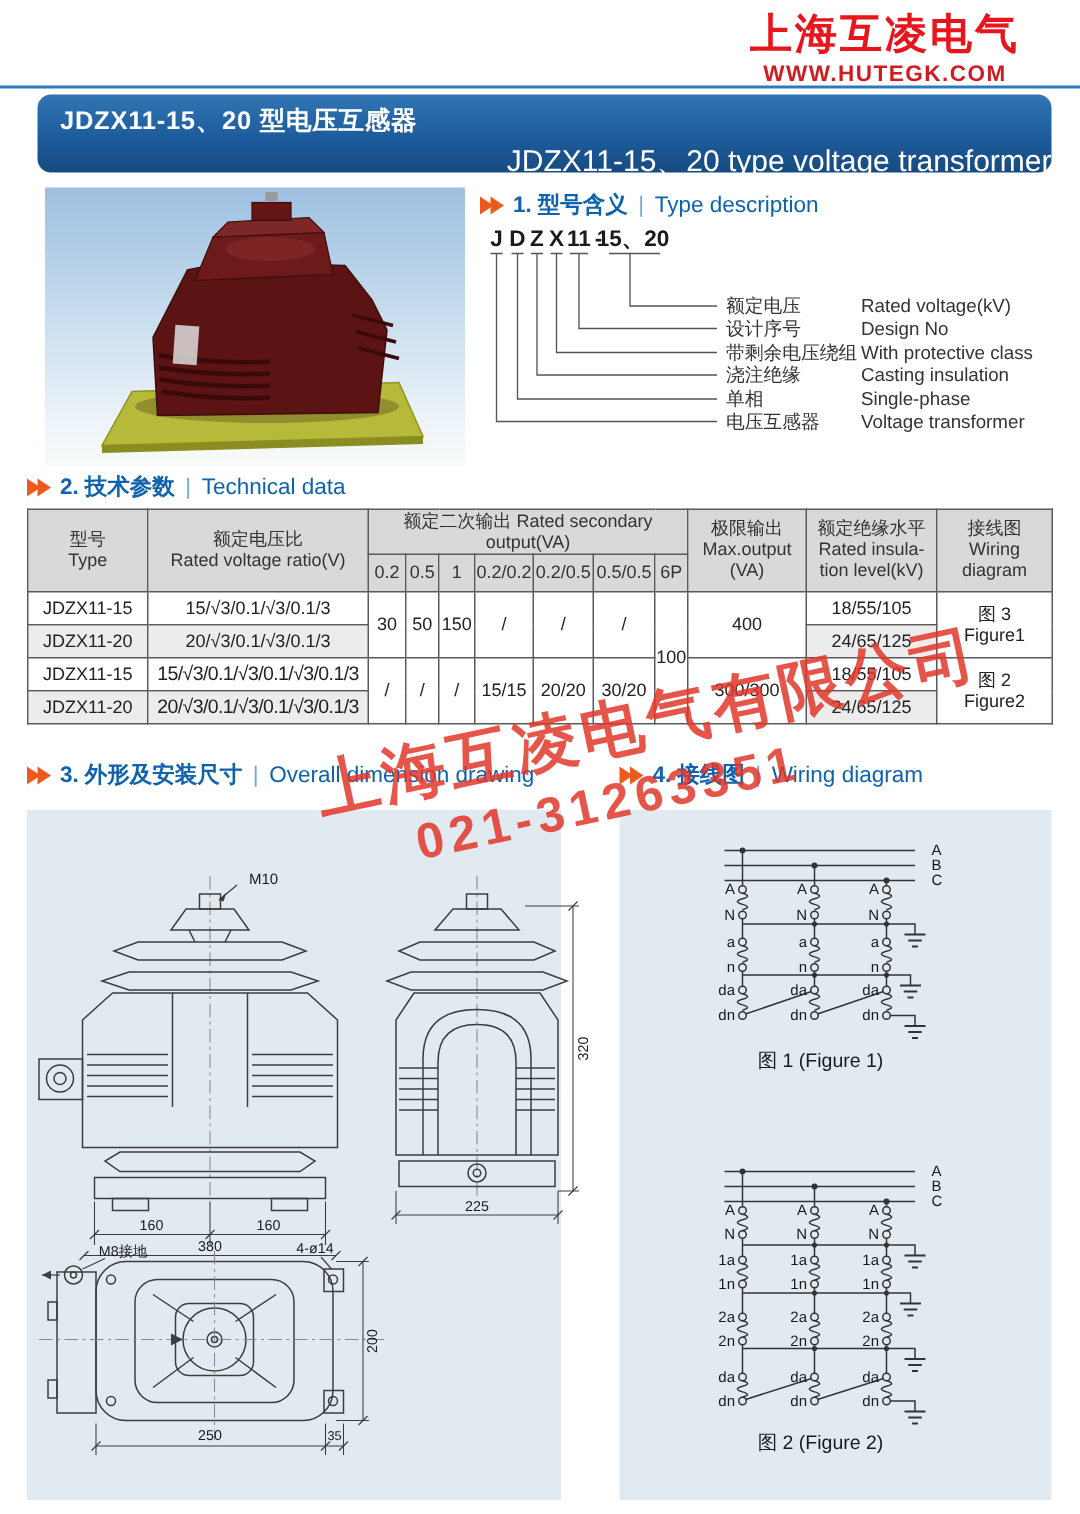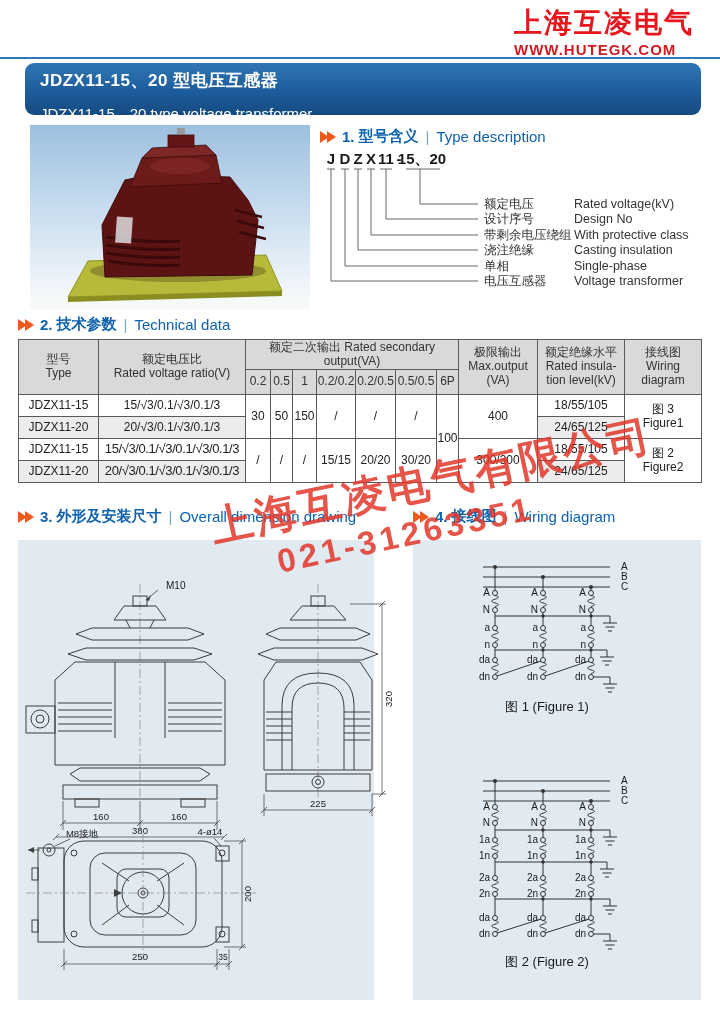--- a/index.html
+++ b/index.html
@@ -1,30 +1,30 @@
 <!DOCTYPE html>
 <html><head>
 <meta charset="utf-8">
 <style>
   html,body{margin:0;padding:0;}
   body{width:720px;height:1009px;position:relative;background:#fff;overflow:hidden;
        font-family:"Liberation Sans","DejaVu Sans",sans-serif;}
   .abs{position:absolute;}
   
-  .logo-block{top:8px;right:26px;text-align:left;}
+  .logo-block{top:8px;right:40px;text-align:center;}
   .logo-cn{font-size:28px;font-weight:bold;color:#e8151c;letter-spacing:2px;line-height:1.1;}
   .logo-web{font-size:15px;font-weight:bold;color:#cf1b22;letter-spacing:1px;margin-top:2px;}
   .header-rule{left:0;top:57px;width:720px;height:2px;background:#2e79b9;}
   
   .titlebar{left:25px;top:63px;width:676px;height:52px;border-radius:9px;
             background:linear-gradient(180deg,#3076b3 0%,#1d5globalfake 0%,#1d5c9c 55%,#164b81 100%);
             background:linear-gradient(180deg,#3076b3 0%,#1d5c9c 55%,#164b81 100%);
             color:#fff;padding-left:15px;box-sizing:border-box;}
   .title-cn{font-size:17px;font-weight:bold;padding-top:6px;letter-spacing:0.5px;}
-  .title-en{font-size:15px;margin-top:13px;}
+  .title-en{font-size:20px;margin-top:2px;text-align:right;}
   
   .photo{left:30px;top:125px;width:280px;height:185px;
          background:linear-gradient(180deg,#9dc0df 0%,#c7dcee 45%,#eef4f9 85%,#f8fbf6 100%);}
   
   .sec-head{display:flex;align-items:center;font-size:15px;color:#0e62ae;white-space:nowrap;}
   .tri{width:0;height:0;border-left:9px solid #ee5a1e;border-top:6px solid transparent;border-bottom:6px solid transparent;}
   .tri2{margin-left:-2px;}
   .sec-no{margin:0 4px 0 6px;font-weight:bold;}
   .sec-cn{font-weight:bold;}
   .sec-sep{margin:0 7px;color:#74a8d4;font-weight:normal;}

